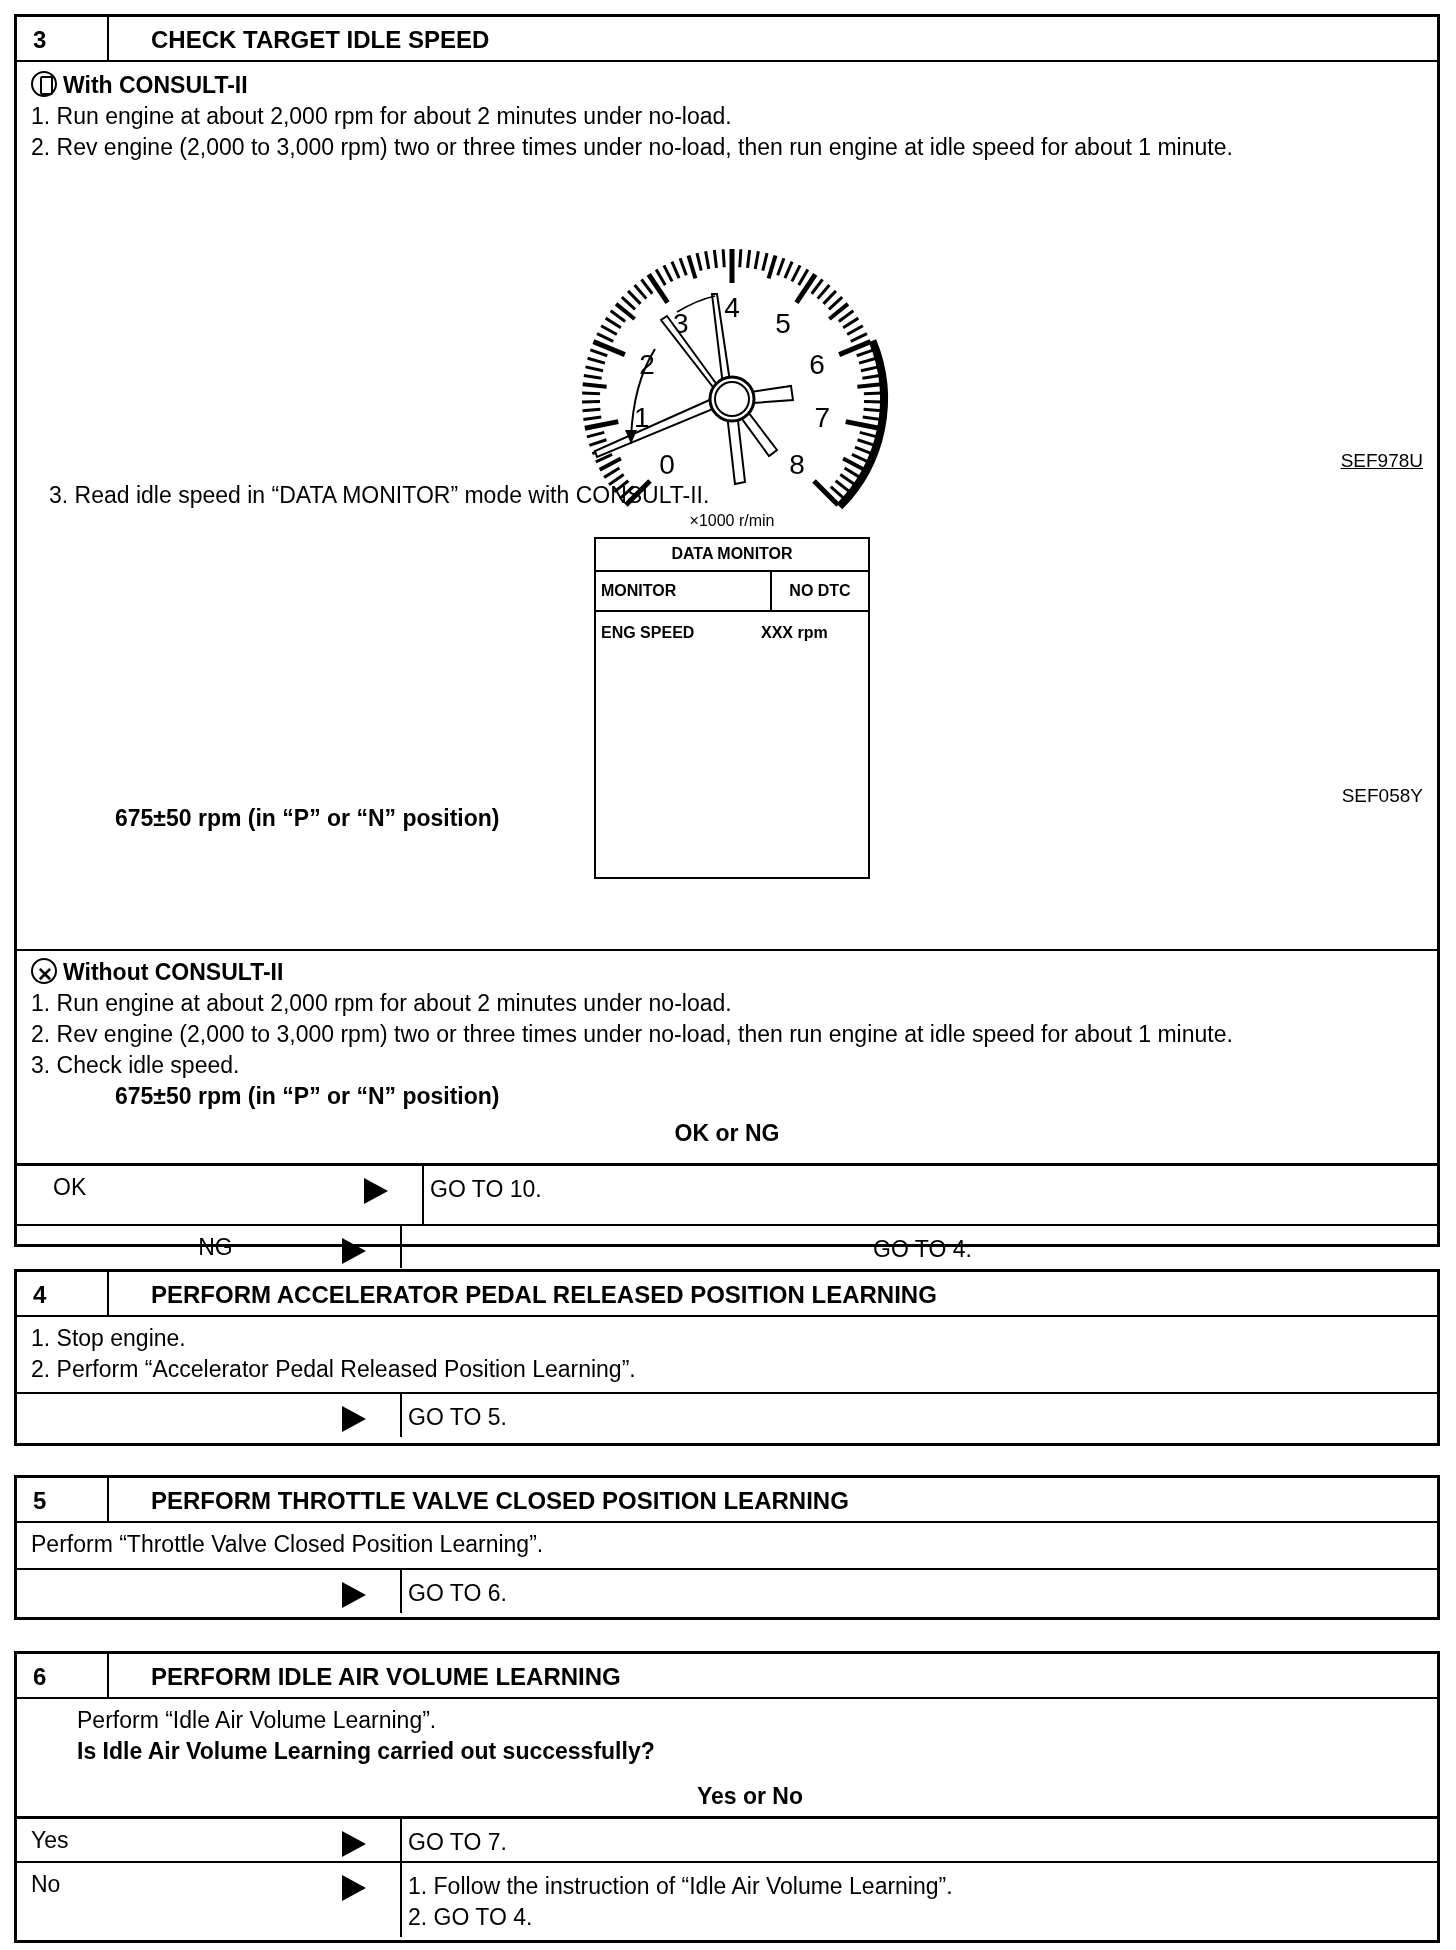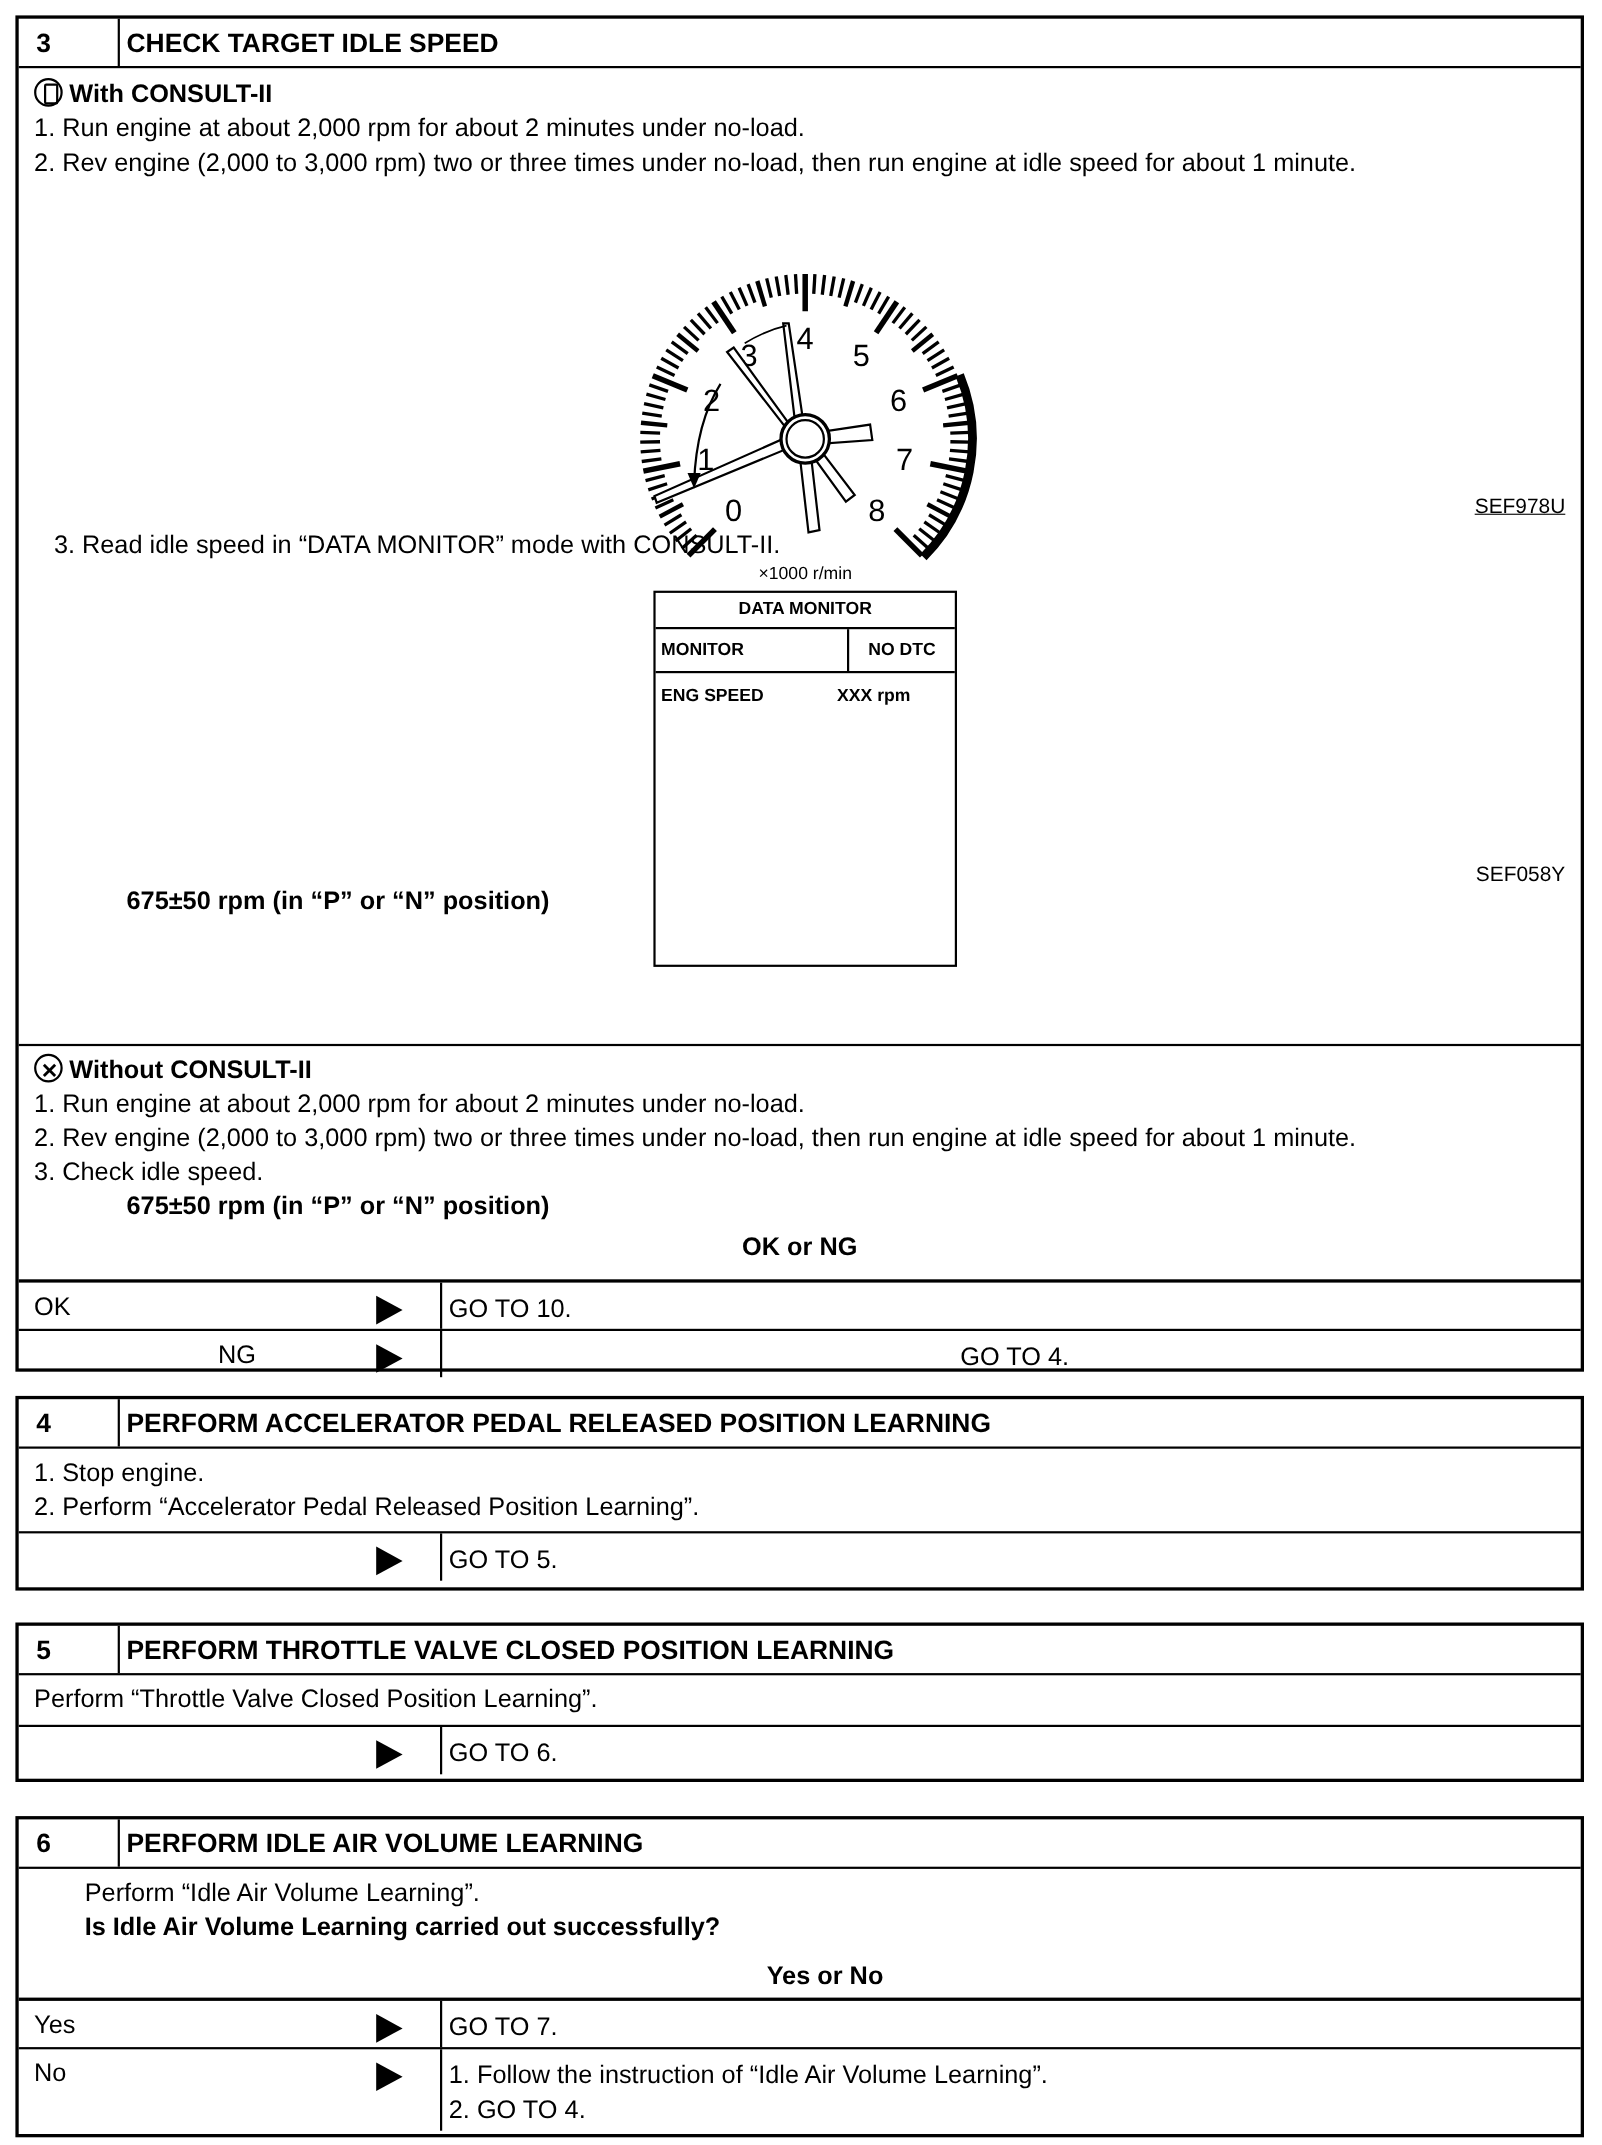--- a/index.html
+++ b/index.html
@@ -3,21 +3,21 @@
   <meta charset="utf-8">
   <style>
     * { box-sizing: border-box; margin: 0; padding: 0; }
     body {
       width: 1456px; height: 1950px; background: #ffffff; position: relative;
       font-family: "Liberation Sans", sans-serif; color: #000; overflow: hidden;
     }
     .blk { position: absolute; left: 14px; width: 1426px; border: 3px solid #000; background: #fff; }
     .hdr { display: flex; height: 45px; border-bottom: 2px solid #000; }
     .hdr .num { width: 92px; border-right: 2px solid #000; font-weight: bold; font-size: 24px; padding: 9px 0 0 16px; }
-    .hdr .ttl { font-weight: bold; font-size: 24px; padding: 9px 0 12px 6px; }
+    .hdr .ttl { font-weight: bold; font-size: 24px; padding: 9px 0 12px 6px; margin-left: 36px; }
     .body { padding: 0 14px; font-size: 23px; line-height: 31px; position: relative; }
     .row { display: flex; border-top: 2px solid #000; font-size: 23px; }
     .row .k { width: 385px; border-right: 2px solid #000; position: relative; padding: 8px 0 0 14px; }
     .row .v { flex: 1; padding: 8px 0 0 6px; line-height: 31px; }
     .tri { position: absolute; right: 34px; top: 12px; width: 0; height: 0;
       border-top: 13px solid transparent; border-bottom: 13px solid transparent; border-left: 24px solid #000; }
     .bold { font-weight: bold; }
     .ind { padding-left: 84px; font-weight: bold; }
     .fig-id { position: absolute; right: 14px; font-size: 19px; }
     .consult-icon { display: inline-block; width: 26px; height: 26px; border: 2px solid #000; border-radius: 50%;
@@ -167,21 +167,21 @@
   <div class="body" style="padding-top:6px;height:212px;">
     <div class="bold">
       <span class="consult-icon nocon-icon"></span><span>Without CONSULT-II</span>
     </div>
     <div>1.  Run engine at about 2,000 rpm for about 2 minutes under no-load.</div>
     <div>2.  Rev engine (2,000 to 3,000 rpm) two or three times under no-load, then run engine at idle speed for about 1 minute.</div>
     <div>3.  Check idle speed.</div>
     <div class="ind">675±50 rpm (in “P” or “N” position)</div>
     <div class="bold" style="text-align:center;padding-top:6px;">OK or NG</div>
   </div>
-  <div class="row" style="height:45px;border-top-width:3px;">
+  <div class="row" style="height:61px;border-top-width:3px;padding-left:22px;">
     <div class="k"><span>OK</span><span class="tri"></span></div>
     <div class="v">GO TO 10.</div>
   </div>
   <div class="row" style="height:44px;text-align:center;">
     <div class="k"><span>NG</span><span class="tri"></span></div>
     <div class="v">GO TO 4.</div>
   </div>
 </div>
 
 <div class="dm">

